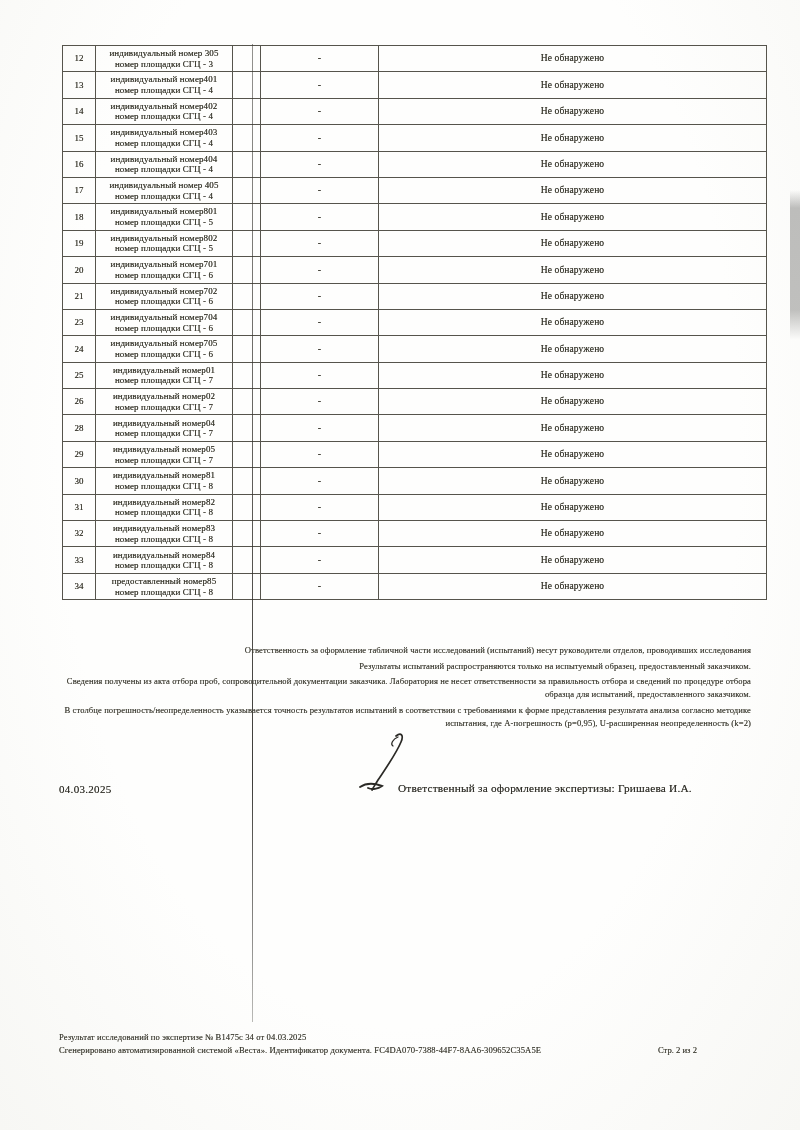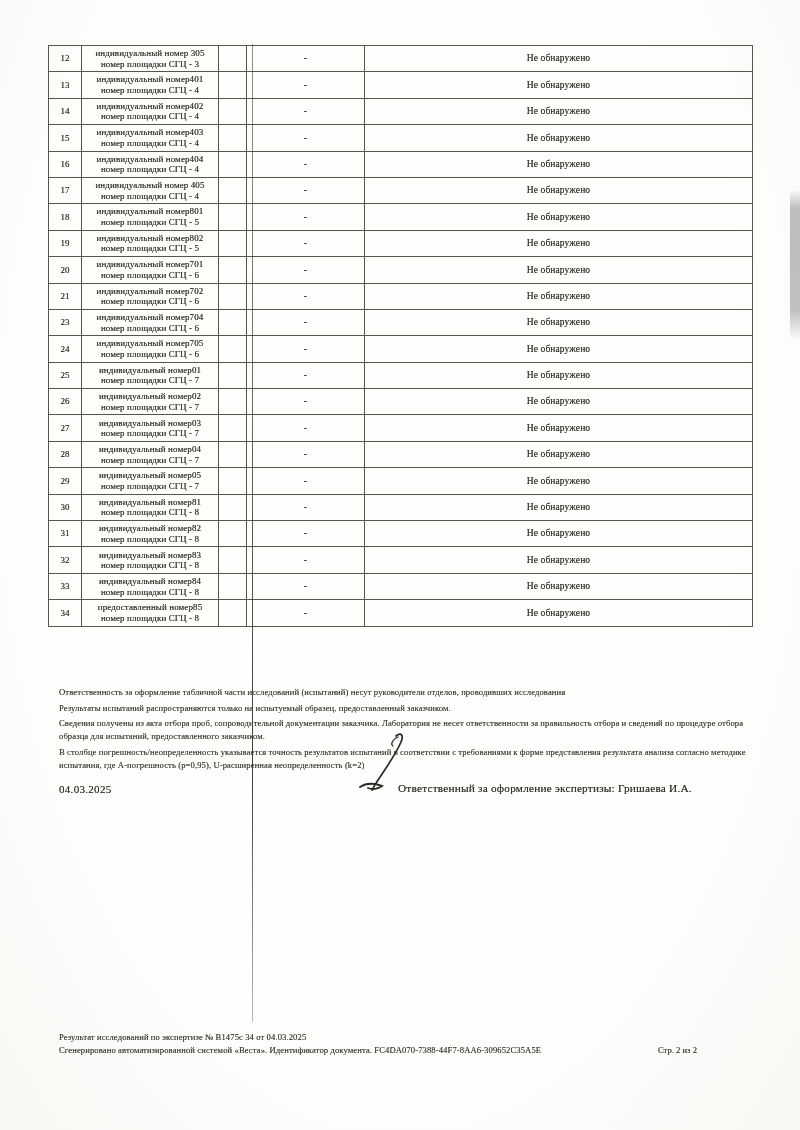--- a/index.html
+++ b/index.html
@@ -8,21 +8,21 @@
     width:800px;height:1130px;
     margin:0 auto;
     background:
       radial-gradient(ellipse at 50% 40%, #fefefd 60%, #f7f7f4 100%);
     font-family:"Liberation Serif","DejaVu Serif",serif;
     color:#33322d;
     overflow:hidden;
   }
   
   table.doc-table{
-    position:absolute;left:48px;top:45px;width:679px;
+    position:absolute;left:62px;top:45px;width:679px;
     border-collapse:collapse;table-layout:fixed;
   }
   .doc-table td{
     border:1px solid #56544c;
     padding:0 2px;
     text-align:center;vertical-align:middle;
     font-size:9px;line-height:10.6px;
     color:#3a392f;
     text-shadow:0 0 0.55px rgba(70,68,58,0.85);
     letter-spacing:.1px;
@@ -30,24 +30,25 @@
   }
   .doc-table tr{height:26.4px;}
   td.c-num{width:28px;font-size:9px;}
   td.c-desc{width:132px;}
   td.c-gap{width:23px;}
   td.c-dash{width:113px;font-size:10px;}
   td.c-res{width:383px;font-size:9.5px;}
   .desc-l1,.desc-l2{white-space:nowrap;}
   
   .notes{
-    position:absolute;left:59px;top:686px;width:692px;
+    position:absolute;left:59px;top:644px;width:692px;
     font-size:8.6px;line-height:13px;color:#3d3c33;
     text-shadow:0 0 0.5px rgba(80,78,66,0.7);
     letter-spacing:.1px;
+    text-align:right;
   }
   .notes p{margin:0 0 2.5px 0;}
   .notes p:nth-child(4){margin-top:3px;}
   
   .date-line{
     position:absolute;left:59px;top:783px;
     font-size:11px;color:#2f2e28;letter-spacing:.3px;
     text-shadow:0 0 0.5px rgba(70,68,58,0.7);
   }
   .sig-label{
@@ -220,30 +221,20 @@
             <div class="desc-l2">номер площадки СГЦ - 7</div>
           </td>
           <td class="c-gap"></td>
           <td class="c-dash">-</td>
           <td class="c-res">Не обнаружено</td>
         </tr>
         <tr>
           <td class="c-num">26</td>
           <td class="c-desc">
             <div class="desc-l1">индивидуальный номер02</div>
-            <div class="desc-l2">номер площадки СГЦ - 7</div>
-          </td>
-          <td class="c-gap"></td>
-          <td class="c-dash">-</td>
-          <td class="c-res">Не обнаружено</td>
-        </tr>
-        <tr>
-          <td class="c-num">27</td>
-          <td class="c-desc">
-            <div class="desc-l1">индивидуальный номер03</div>
             <div class="desc-l2">номер площадки СГЦ - 7</div>
           </td>
           <td class="c-gap"></td>
           <td class="c-dash">-</td>
           <td class="c-res">Не обнаружено</td>
         </tr>
         <tr>
           <td class="c-num">28</td>
           <td class="c-desc">
             <div class="desc-l1">индивидуальный номер04</div>

